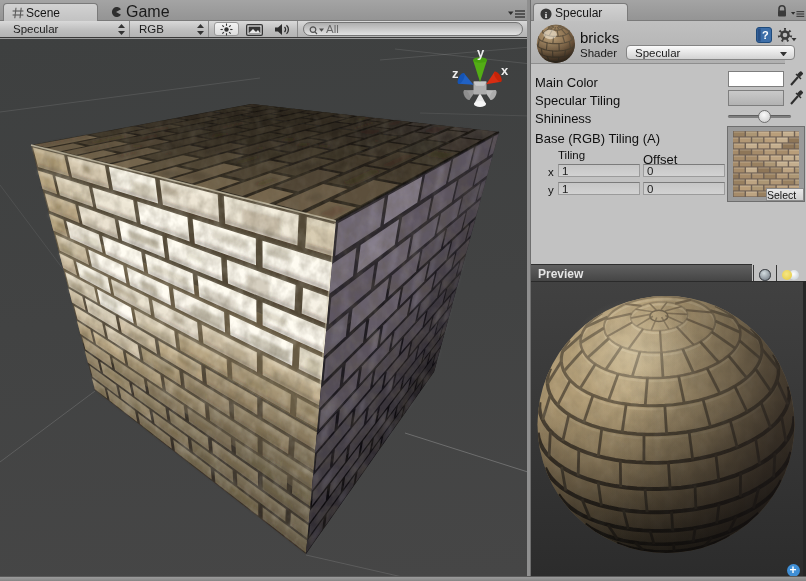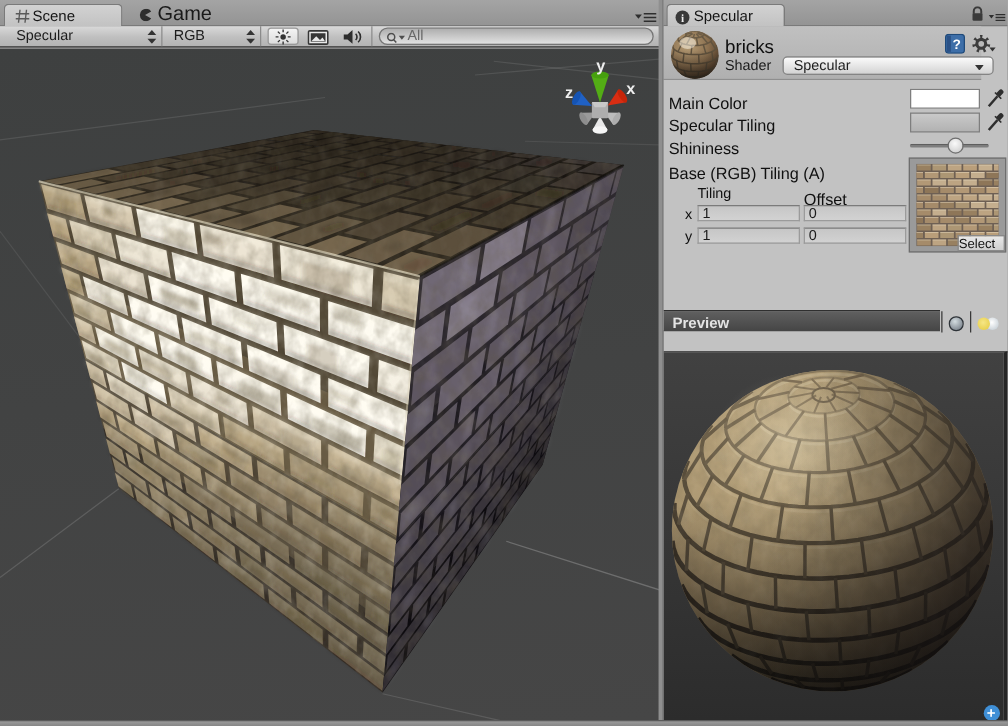--- a/index.html
+++ b/index.html
@@ -16,21 +16,21 @@
 .tsep{position:absolute;top:0;width:1px;height:16px;background:#8b8b8b}
 .ddtext{position:absolute;top:1px;font-size:11.5px;color:#1c1c1c;line-height:15px}
 #viewport{position:absolute;left:0;top:39px;width:527px;height:537px;background:linear-gradient(175deg,#3e4040,#464646)}
 
 #ihead{position:absolute;left:0;top:21px;width:254px;height:43px;background:linear-gradient(#c0c0c0,#b0b0b0);border-bottom:1px solid #8e8e8e}
 #ibody{position:absolute;left:0;top:64px;width:275px;height:200px;background:#c2c2c2}
 .lbl{position:absolute;font-size:13px;color:#101010;line-height:15px}
 .swatch{position:absolute;left:197px;width:56px;height:16px;border:1px solid #7e7e7e}
 .dropper{position:absolute;left:258px;width:15px;height:16px}
 .input{position:absolute;height:13px;background:linear-gradient(#c6c6c6,#d2d2d2);border:1px solid #9b9b9b;border-top-color:#7b7b7b;font-size:11.5px;color:#1c1c1c;line-height:12px;padding-left:3px}
-#pvhead{position:absolute;left:0;top:248px;width:221px;height:17px;background:linear-gradient(#606060,#454545);border-top:1px solid #2f2f2f;box-sizing:border-box}
+#pvhead{position:absolute;left:0;top:264px;width:221px;height:17px;background:linear-gradient(#606060,#454545);border-top:1px solid #2f2f2f;box-sizing:border-box}
 #pvview{position:absolute;left:0;top:281px;width:275px;height:295px;background:linear-gradient(#414141,#2c2c2c);border-right:3px solid #262626;box-sizing:border-box;border-top:1px solid #2a2a2a}
 .shaderdd{position:absolute;left:95px;top:24px;width:169px;height:15px;background:linear-gradient(#fbfbfb,#d2d2d2);border:1px solid #848484;border-radius:4px;font-size:11.5px;color:#1c1c1c;line-height:14px;padding-left:8px}
 .selectbtn{position:absolute;left:235px;top:167px;width:38px;height:13px;background:linear-gradient(#e9e9e9,#cfcfcf);border:1px solid #8a8a8a;font-size:10.5px;color:#111;line-height:12px;}
 </style></head>
 <body>
 <div id="scene">
   <div class="tabbar">
     <div class="tab" style="left:3px;width:95px;text-align:center;">
       <svg class="abs" style="left:8px;top:2.5px" width="12" height="12" viewBox="0 0 12 12">
         <g stroke="#5a5a5a" stroke-width="1.1">

